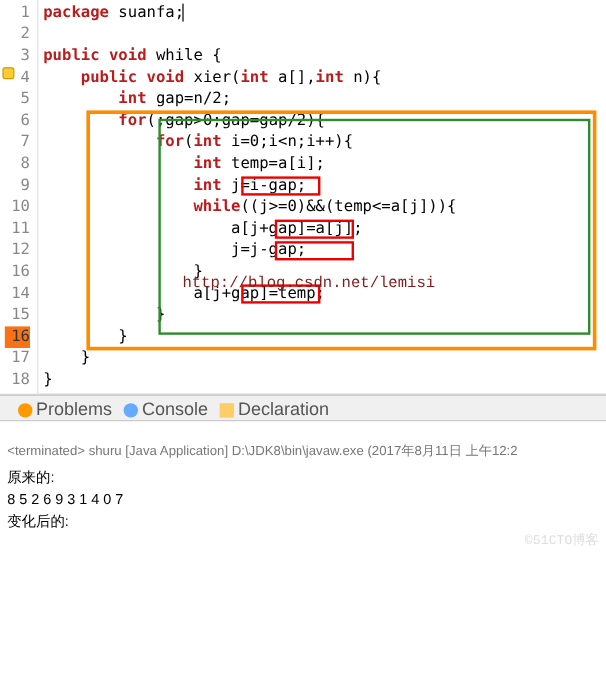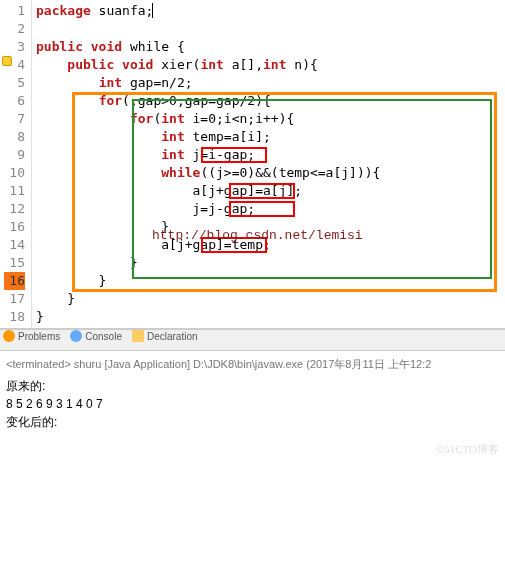--- a/index.html
+++ b/index.html
@@ -10,28 +10,28 @@
 .gutter .cur{background:#f97316;color:#333}
 .marker{position:absolute;left:2px;top:56px;width:10px;height:10px;background:#fc3;border:1px solid #c90;border-radius:2px}
 .code{padding:2px 4px;position:relative;flex:1}
 .line{height:18px;line-height:18px;white-space:pre}
 .kw{color:#b91c1c;font-weight:bold}
 .box-orange{position:absolute;border:3px solid #ff8c00;pointer-events:none}
 .box-green{position:absolute;border:2px solid #2e8b2e;pointer-events:none}
 .box-red{position:absolute;border:2px solid #e00;pointer-events:none}
 .watermark{position:absolute;color:#7f1d1d;font-family:Liberation Mono, monospace;font-size:13px;pointer-events:none}
 .cursor{border-left:1px solid #000;margin-left:-1px}
-.tabs{display:flex;background:#f0f0f0;border-top:1px solid #ccc;border-bottom:1px solid #ccc;font-family:Arial;font-size:10px;align-items:flex-start;height:22px;padding:0 3px;gap:10px}
+.tabs{display:flex;background:#f0f0f0;border-top:1px solid #ccc;border-bottom:1px solid #ccc;font-family:Arial;font-size:15px;align-items:flex-end;height:22px;padding:0 15px;gap:10px}
 .tab{display:flex;align-items:center;gap:3px;color:#555;cursor:pointer}
 .tab.active{font-weight:bold;color:#000;background:#fff;padding:2px 4px}
 .tab-icon{display:inline-block;width:12px;height:12px}
-.console{font-family:SimSun,Arial;font-size:12px;padding:4px 6px}
+.console{font-family:SimSun,Arial;font-size:12px;padding:16px 6px}
 .console .hdr{color:#777;margin-bottom:4px;font-size:11px;white-space:nowrap;overflow:hidden}
 .console div{line-height:18px}
-.blog-mark{position:absolute;right:6px;bottom:110px;color:#ddd;font-family:Liberation Serif, serif;font-size:11px}
+.blog-mark{position:absolute;right:6px;bottom:110px;color:#ddd;font-family:Liberation Mono, monospace;font-size:11px}
 .icon-prob{background:#f90;border-radius:50%}
 .icon-jdoc{background:#6af;border-radius:50%}
 .icon-decl{background:#fc6}
 .icon-cons{background:#eef;border:1px solid #99c}
 .close-x{color:#888;font-weight:bold;margin-left:2px}
 </style>
 </head>
 <body>
 
 <div class="editor">

